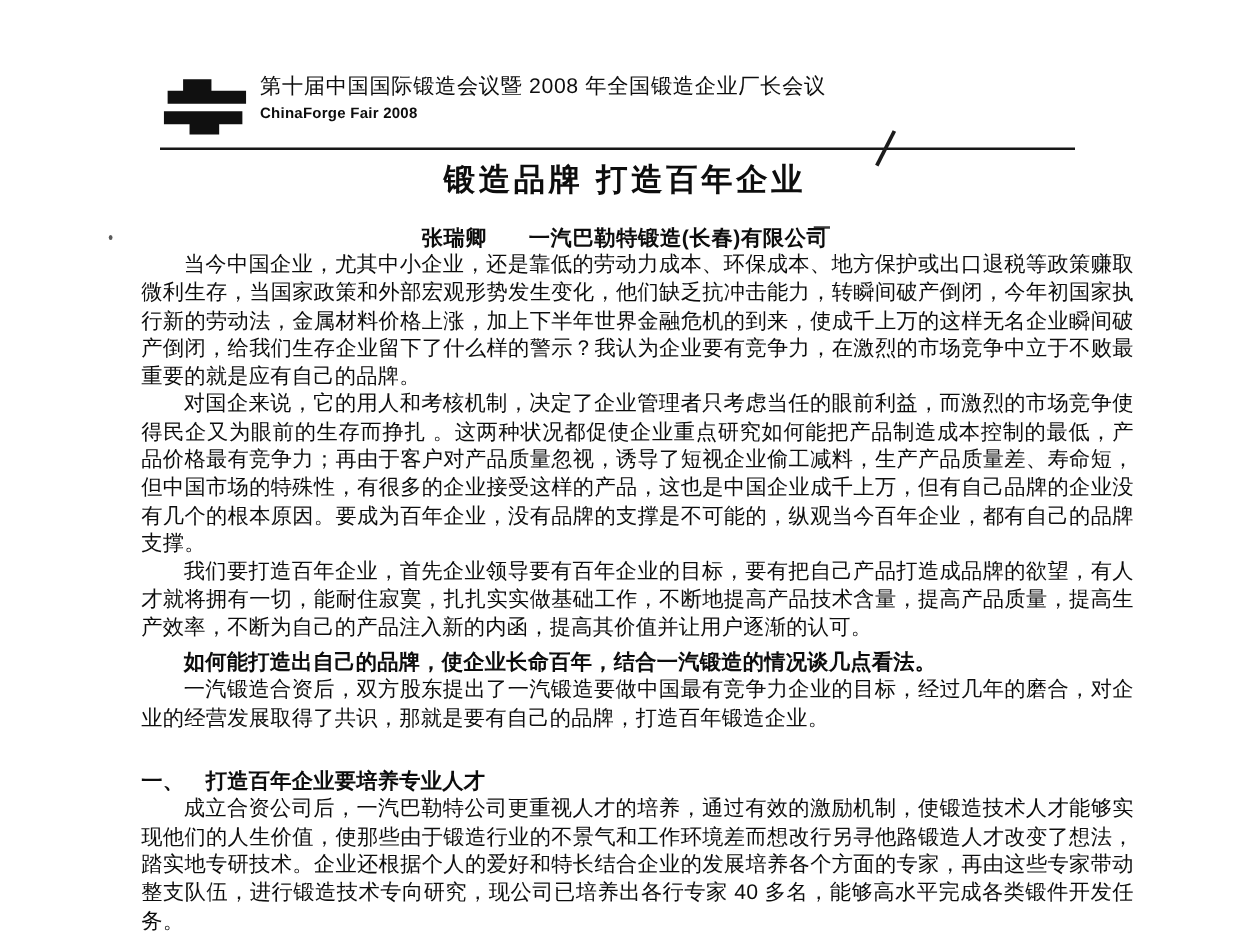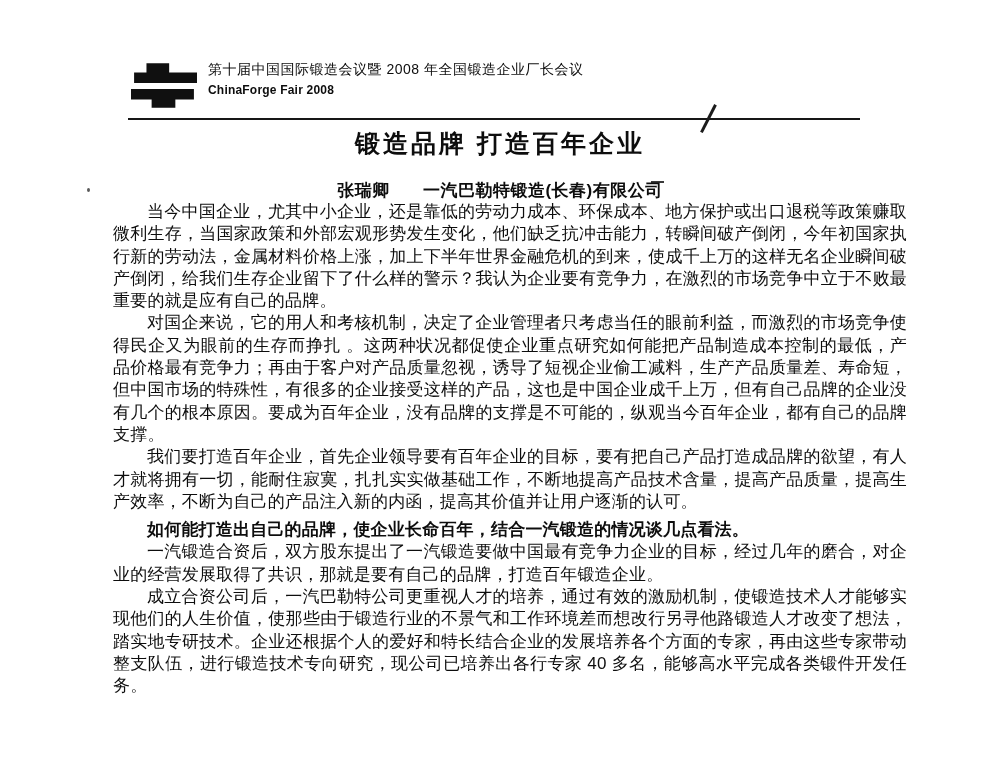--- a/index.html
+++ b/index.html
@@ -11,21 +11,21 @@
     font-family:"Liberation Sans", sans-serif;
     color:#0d0d0d;
   }
   
   .conf-header{
     position:absolute;left:131px;top:58px;
     display:flex;align-items:flex-start;gap:11px;
   }
   .logo{width:66px;height:50px;flex:0 0 auto;margin-top:3px;}
   .conf-lines{display:flex;flex-direction:column;}
-  .conf-line1{font-size:14px;letter-spacing:0.5px;line-height:22px;}
+  .conf-line1{font-size:17px;letter-spacing:0.5px;line-height:22px;}
   .conf-line2{font-size:12px;font-weight:700;line-height:20px;letter-spacing:0.2px;}
   
   .head-rule{
     position:absolute;left:128px;top:118px;width:732px;height:2.4px;
     background:#171717;
   }
   
   .doc-title{
     position:absolute;left:0;top:127px;width:100%;
     text-align:center;font-size:25px;font-weight:700;letter-spacing:3px;
@@ -76,16 +76,17 @@
     <span class="author">张瑞卿</span>
     <span class="affiliation">一汽巴勒特锻造(长春)有限公司</span>
   </div>
 
   <div class="body-text">
     <p>当今中国企业，尤其中小企业，还是靠低的劳动力成本、环保成本、地方保护或出口退税等政策赚取微利生存，当国家政策和外部宏观形势发生变化，他们缺乏抗冲击能力，转瞬间破产倒闭，今年初国家执行新的劳动法，金属材料价格上涨，加上下半年世界金融危机的到来，使成千上万的这样无名企业瞬间破产倒闭，给我们生存企业留下了什么样的警示？我认为企业要有竞争力，在激烈的市场竞争中立于不败最重要的就是应有自己的品牌。</p>
     <p>对国企来说，它的用人和考核机制，决定了企业管理者只考虑当任的眼前利益，而激烈的市场竞争使得民企又为眼前的生存而挣扎 。这两种状况都促使企业重点研究如何能把产品制造成本控制的最低，产品价格最有竞争力；再由于客户对产品质量忽视，诱导了短视企业偷工减料，生产产品质量差、寿命短， 但中国市场的特殊性，有很多的企业接受这样的产品，这也是中国企业成千上万，但有自己品牌的企业没有几个的根本原因。要成为百年企业，没有品牌的支撑是不可能的，纵观当今百年企业，都有自己的品牌支撑。</p>
     <p>我们要打造百年企业，首先企业领导要有百年企业的目标，要有把自己产品打造成品牌的欲望，有人才就将拥有一切，能耐住寂寞，扎扎实实做基础工作，不断地提高产品技术含量，提高产品质量，提高生产效率，不断为自己的产品注入新的内函，提高其价值并让用户逐渐的认可。</p>
     <p class="emphasis">如何能打造出自己的品牌，使企业长命百年，结合一汽锻造的情况谈几点看法。</p>
     <p>一汽锻造合资后，双方股东提出了一汽锻造要做中国最有竞争力企业的目标，经过几年的磨合，对企业的经营发展取得了共识，那就是要有自己的品牌，打造百年锻造企业。</p>
+    <p class="section-heading">一、　打造百年企业要培养专业人才</p>
     <p>成立合资公司后，一汽巴勒特公司更重视人才的培养，通过有效的激励机制，使锻造技术人才能够实现他们的人生价值，使那些由于锻造行业的不景气和工作环境差而想改行另寻他路锻造人才改变了想法，踏实地专研技术。企业还根据个人的爱好和特长结合企业的发展培养各个方面的专家，再由这些专家带动整支队伍，进行锻造技术专向研究，现公司已培养出各行专家 40 多名，能够高水平完成各类锻件开发任务。</p>
   </div>
 
 </div>
 
 </body></html>

